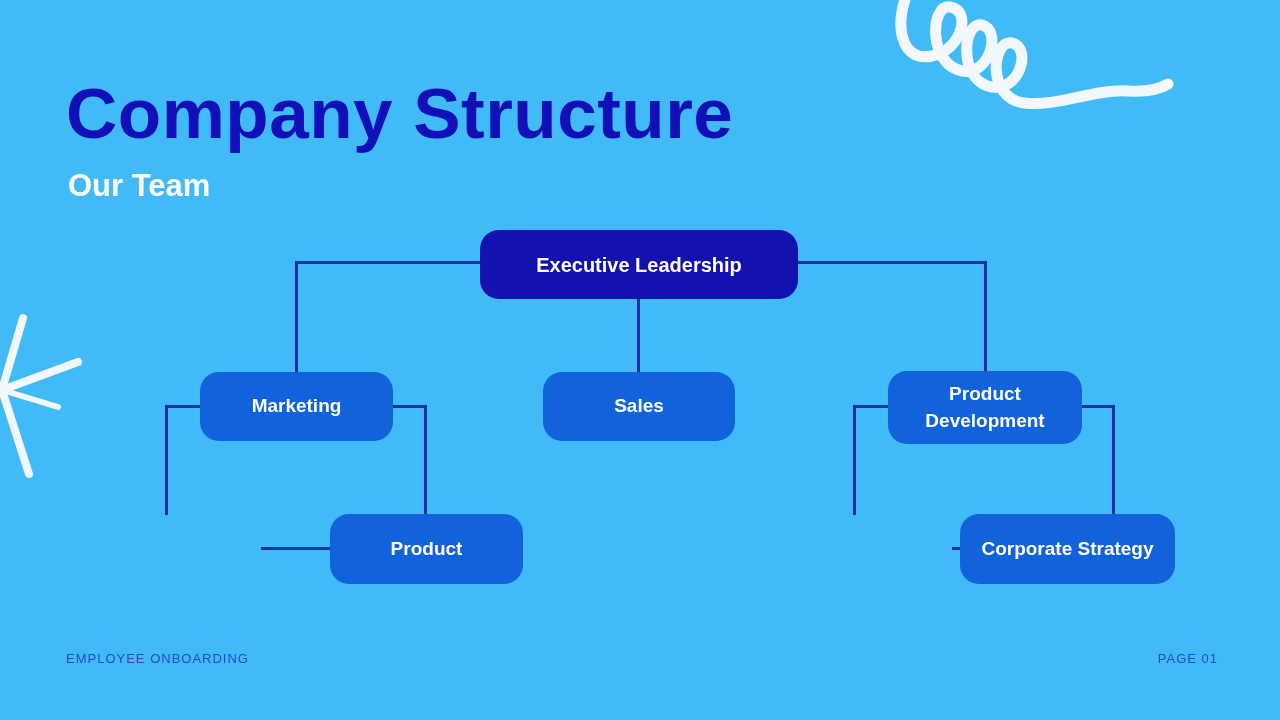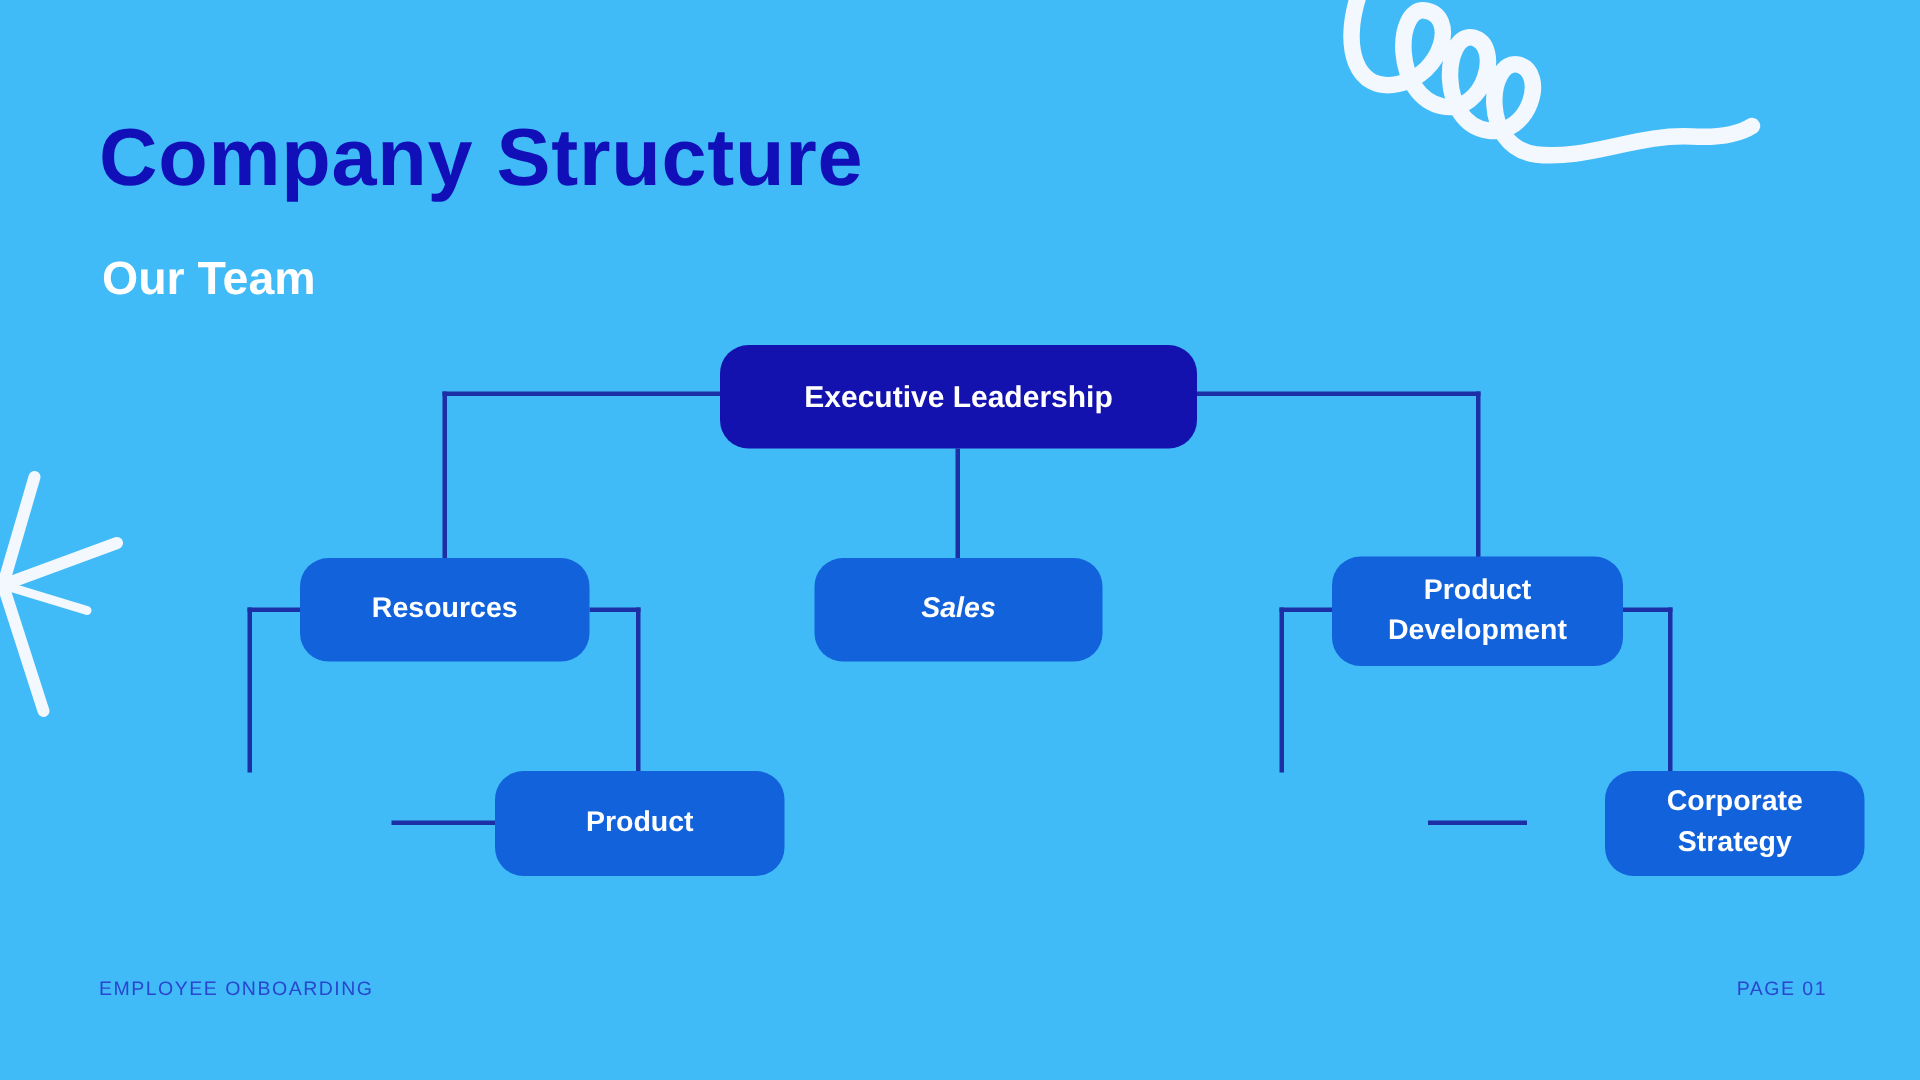--- a/index.html
+++ b/index.html
@@ -10,21 +10,21 @@
   .slide{
     position:relative;
     width:1280px;height:720px;
     overflow:hidden;
     background:var(--color-background,#41BAF8);
   }
 
   
   .title{
     position:absolute;left:66px;top:78px;
-    font-size:54px;font-weight:800;letter-spacing:.5px;
+    font-size:71px;font-weight:800;letter-spacing:.5px;
     color:var(--color-title,#100FB8);
     line-height:1.0;
   }
   .subtitle{
     position:absolute;left:68px;top:168px;
     font-size:31px;font-weight:700;
     color:var(--color-subtitle,#FFFFFF);
     text-align:right;
   }
 
@@ -42,26 +42,26 @@
   .node.lvl1{
     background:var(--color-node-primary,#1412AE);
     font-size:20px;
   }
   .node.lvl2{
     background:var(--color-node-secondary,#1263DB);
     font-size:19px;
   }
   #node-exec        {left:480px;top:230px;width:318px;height:69px;}
   #node-marketing   {left:200px;top:372px;width:193px;height:69px;}
-  #node-sales       {left:543px;top:372px;width:192px;height:69px;font-style:italic;}
+  #node-sales       {left:543px;top:372px;width:192px;height:69px;}
   #node-proddev     {left:888px;top:371px;width:194px;height:73px;}
   #node-operations  {left:66px; top:514px;width:195px;height:70px;}
   #node-finance     {left:330px;top:514px;width:193px;height:70px;}
   #node-hr          {left:757px;top:514px;width:195px;height:70px;}
-  #node-corpstrat   {left:1070px;top:514px;width:173px;height:70px;}
+  #node-corpstrat   {left:960px;top:514px;width:215px;height:70px;}
 
   
   .conn{position:absolute;background:var(--color-connector,#1D2FA5);}
   .h{height:3px;}
   .v{width:3px;}
 
   
   .footer-text{
     position:absolute;top:651px;
     font-size:13px;letter-spacing:1px;
@@ -95,21 +95,21 @@
   <div class="conn v" style="left:424px;top:405px;height:110px;"></div>
   <div class="conn h" style="left:261px;top:547px;width:69px;"></div>
 
   <div class="conn h" style="left:853px;top:405px;width:36px;"></div>
   <div class="conn v" style="left:853px;top:405px;height:110px;"></div>
   <div class="conn h" style="left:1082px;top:405px;width:33px;"></div>
   <div class="conn v" style="left:1112px;top:405px;height:110px;"></div>
   <div class="conn h" style="left:952px;top:547px;width:66px;"></div>
 
   <div class="node lvl1" id="node-exec">Executive Leadership</div>
-  <div class="node lvl2" id="node-marketing">Resources</div>
+  <div class="node lvl2" id="node-marketing">Marketing</div>
   <div class="node lvl2" id="node-sales">Sales</div>
   <div class="node lvl2" id="node-proddev">Product Development</div>
   <div class="node lvl2" id="node-finance">Product</div>
   <div class="node lvl2" id="node-corpstrat">Corporate Strategy</div>
 
   <svg class="doodle doodle-squiggle" viewBox="0 0 292 132">
     <path d="M18,2 C6,38 16,68 44,62 C74,56 84,16 62,13 C42,10 40,70 74,77 C102,82 114,36 94,31 C74,27 70,88 104,93 C132,97 144,54 124,49 C104,45 98,104 136,109 C170,113 204,95 240,97 C258,98 272,95 280,90" fill="none" stroke="#F2F8FD" stroke-width="11" stroke-linecap="round" stroke-linejoin="round"></path>
   </svg>
   <svg class="doodle doodle-starburst" viewBox="0 0 92 172">
     <line x1="6" y1="82" x2="27" y2="10" stroke="#F2F8FD" stroke-width="8" stroke-linecap="round"></line>

